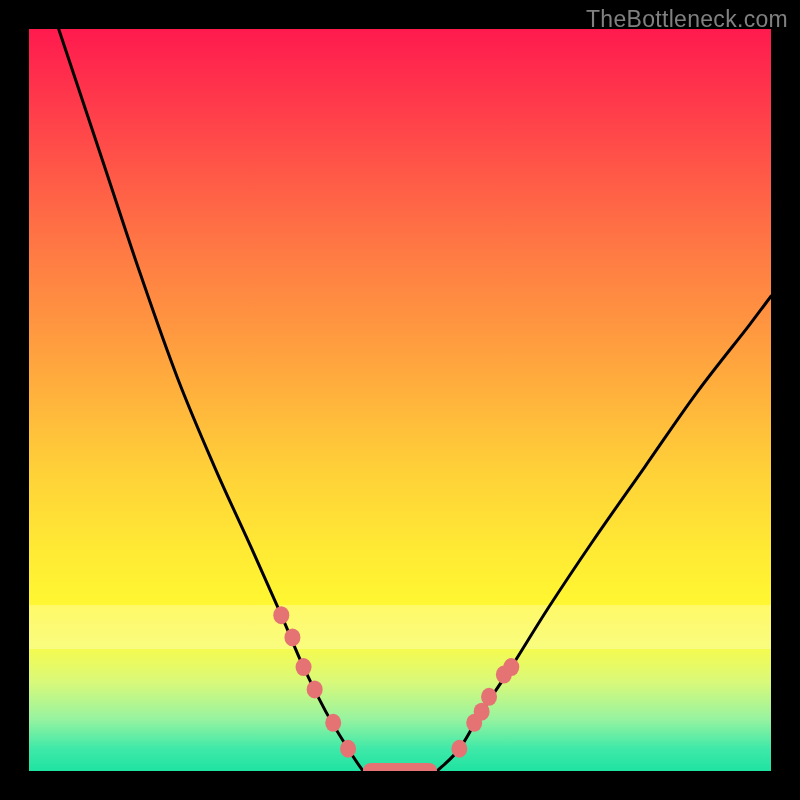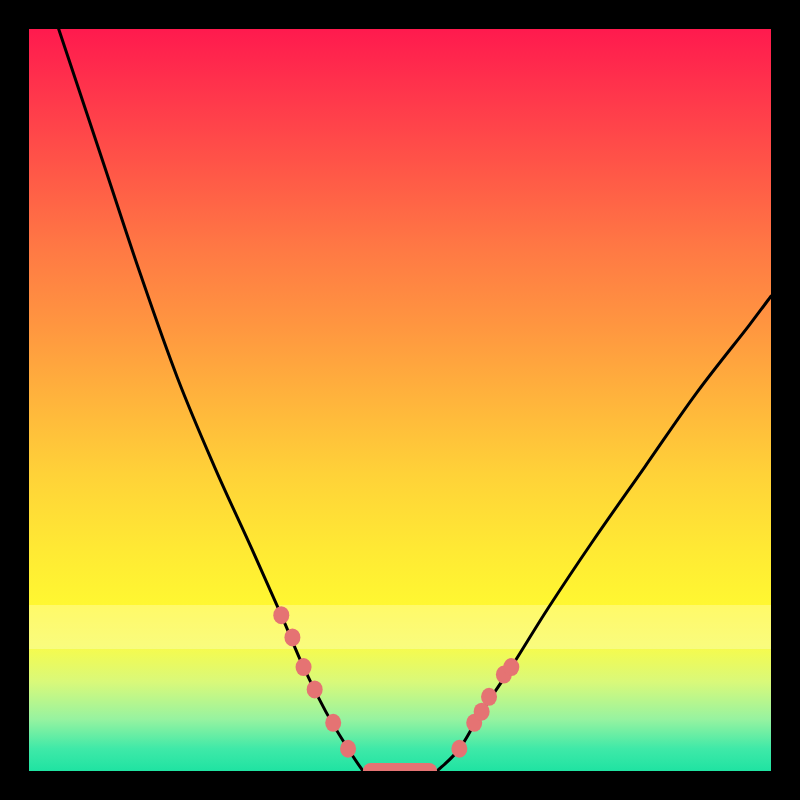--- a/index.html
+++ b/index.html
@@ -92,14 +92,15 @@
           <ellipse cx="445.2" cy="693.77" rx="8" ry="9" fill="#e57373"></ellipse>
           <ellipse cx="452.62" cy="682.64" rx="8" ry="9" fill="#e57373"></ellipse>
           <ellipse cx="460.04" cy="667.8" rx="8" ry="9" fill="#e57373"></ellipse>
           <ellipse cx="474.88" cy="645.54" rx="8" ry="9" fill="#e57373"></ellipse>
           <ellipse cx="482.3" cy="638.12" rx="8" ry="9" fill="#e57373"></ellipse>
           <rect x="333.90000000000003" y="734" width="74.19999999999999" height="16" rx="8" fill="#e57373"></rect>
         </g>
     </svg>
   </div>
 
+  <div class="watermark">TheBottleneck.com</div>
 
 </div>
 
 </body></html>

